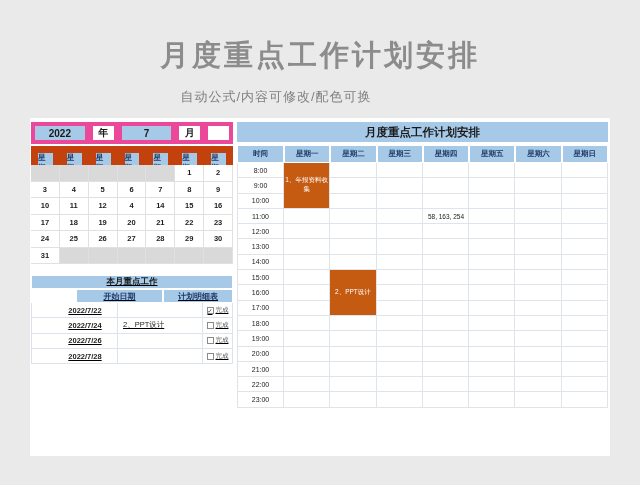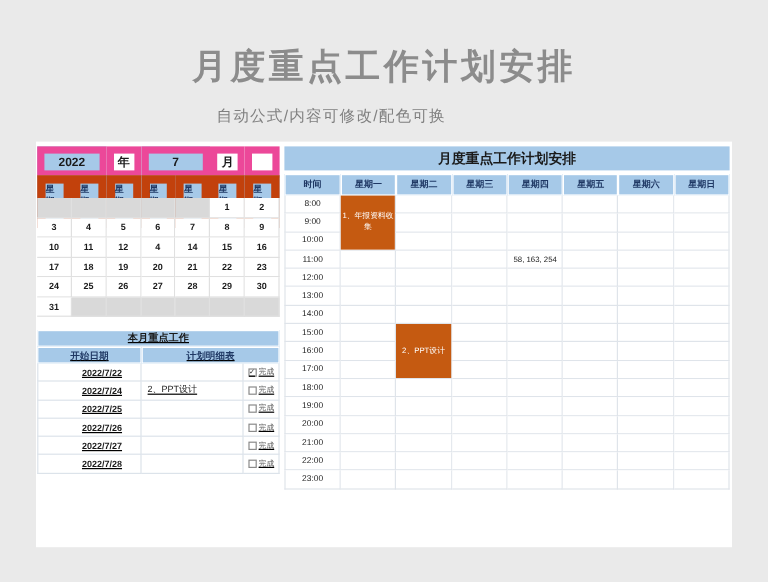--- a/index.html
+++ b/index.html
@@ -21,21 +21,21 @@
   .panel {
     position:absolute; left:30px; top:118px; width:580px; height:338px;
     background:#ffffff;
   }
   
   .calendar { position:absolute; left:1px; top:4px; width:202px; }
   .cal-year-row { display:grid; grid-template-columns:repeat(7,1fr); height:21px; }
   .cal-year-row > div {
     display:flex; align-items:center; justify-content:center;
     font-size:10px; font-weight:bold; color:#1a1a1a;
-    border:6px solid #ec4899; background:#ffffff;
+    border:4px solid #ec4899; background:#ffffff;
   }
   .cal-year-row .blue { background:#a6c9e8; }
   .span2 { grid-column:span 2; }
   .cal-week-row { display:grid; grid-template-columns:repeat(7,1fr); height:19px; margin-top:3px; }
   .cal-week-row > div {
     display:flex; align-items:center; justify-content:center;
     font-size:7.5px; font-weight:bold; color:#1f3864;
     background:#a6c9e8; border:7px solid #c2410c;
   }
   .cal-grid { display:grid; grid-template-columns:repeat(7,1fr); }
@@ -44,21 +44,21 @@
     font-size:7.5px; font-weight:bold; color:#1a1a1a;
     background:#ffffff; border-right:1px solid #e0e0e0; border-bottom:1px solid #e0e0e0;
   }
   .cal-grid > div.empty { background:#d9d9d9; }
   
   .tasks { position:absolute; left:1px; top:157px; width:202px;text-decoration:underline; }
   .tasks-title {
     height:14px; background:#a6c9e8; display:flex; align-items:center; justify-content:center;
     font-size:8.5px; font-weight:bold; color:#1a1a1a; border:1px solid #ffffff;
   }
-  .tasks-head { display:grid; grid-template-columns:87px 1fr; height:14px; }
+  .tasks-head { display:grid; grid-template-columns:87px 1fr; height:14px;padding-left:45px; }
   .tasks-head > div {
     background:#a6c9e8; border:1px solid #ffffff;
     display:flex; align-items:center; justify-content:center;
     font-size:8px; font-weight:bold; color:#1f3864;
   }
   .task-row { display:grid; grid-template-columns:87px 85px 30px; height:15.3px; }
   .task-row > div {
     border-right:1px solid #dce3ea; border-bottom:1px solid #dce3ea;
     display:flex; align-items:center; font-size:7.5px; color:#1a1a1a; overflow:hidden;
   }
@@ -188,37 +188,21 @@
         </div>
         <div class="task-row">
           <div class="date">2022/7/24</div>
           <div class="plan">2、PPT设计</div>
           <div class="done">
             <span class="cb"></span>
             <span>完成</span>
           </div>
         </div>
         <div class="task-row">
-          <div class="date">2022/7/25</div>
-          <div class="plan"></div>
-          <div class="done">
-            <span class="cb"></span>
-            <span>完成</span>
-          </div>
-        </div>
-        <div class="task-row">
           <div class="date">2022/7/26</div>
-          <div class="plan"></div>
-          <div class="done">
-            <span class="cb"></span>
-            <span>完成</span>
-          </div>
-        </div>
-        <div class="task-row">
-          <div class="date">2022/7/27</div>
           <div class="plan"></div>
           <div class="done">
             <span class="cb"></span>
             <span>完成</span>
           </div>
         </div>
         <div class="task-row">
           <div class="date">2022/7/28</div>
           <div class="plan"></div>
           <div class="done">

